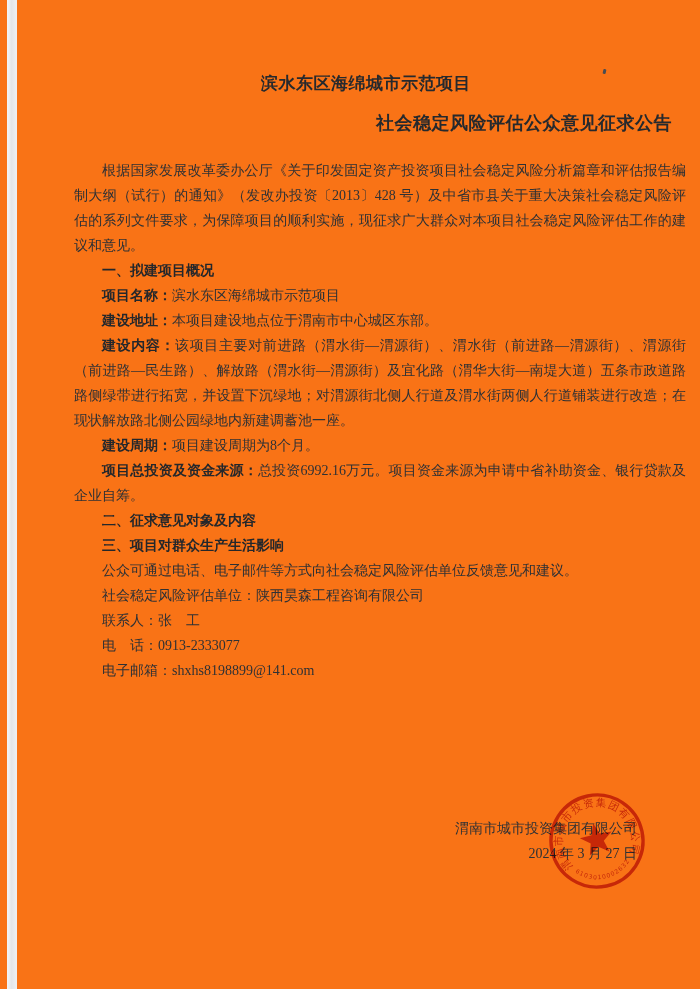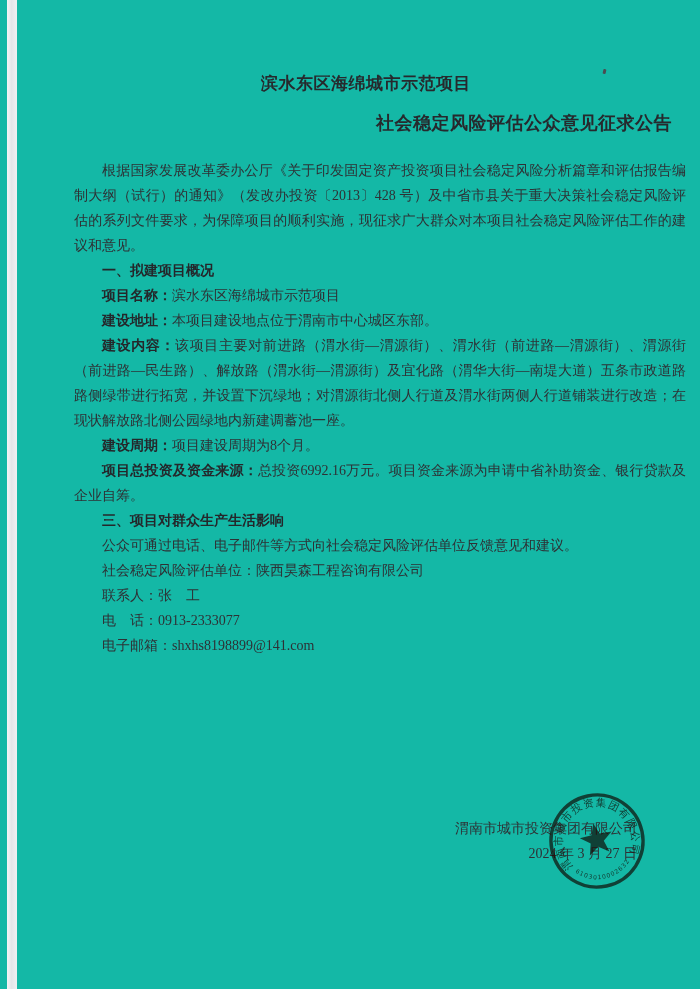--- a/index.html
+++ b/index.html
@@ -1,20 +1,20 @@
 <!DOCTYPE html>
 <html><head>
 <meta charset="utf-8">
 <style>
   html,body{margin:0;padding:0;}
   body{background:#ffffff;}
   .page{
     position:relative;
     width:700px;height:989px;
-    background:#14b8a6;
+    background:#f97316;
     overflow:hidden;
     font-family:"Liberation Serif","DejaVu Serif",serif;
     color:#2e3135;
   }
   .scan-band{
     position:absolute;left:7px;top:0;width:10px;height:100%;
     background:linear-gradient(to right,#f4f5f6,#e4e6e9 45%,#eff0f2);
   }
   .speck{
     position:absolute;left:603px;top:69px;width:3px;height:5px;
@@ -72,20 +72,21 @@
     <h1 class="title2">社会稳定风险评估公众意见征求公告</h1>
 
     <div class="doc-body" id="doc-body">
         <p class="para">根据国家发展改革委办公厅《关于印发固定资产投资项目社会稳定风险分析篇章和评估报告编制大纲（试行）的通知》（发改办投资〔2013〕428 号）及中省市县关于重大决策社会稳定风险评估的系列文件要求，为保障项目的顺利实施，现征求广大群众对本项目社会稳定风险评估工作的建议和意见。</p>
         <p class="heading">一、拟建项目概况</p>
         <p class="para"><b class="label">项目名称：</b>滨水东区海绵城市示范项目</p>
         <p class="para"><b class="label">建设地址：</b>本项目建设地点位于渭南市中心城区东部。</p>
         <p class="para"><b class="label">建设内容：</b>该项目主要对前进路（渭水街—渭源街）、渭水街（前进路—渭源街）、渭源街（前进路—民生路）、解放路（渭水街—渭源街）及宜化路（渭华大街—南堤大道）五条市政道路路侧绿带进行拓宽，并设置下沉绿地；对渭源街北侧人行道及渭水街两侧人行道铺装进行改造；在现状解放路北侧公园绿地内新建调蓄池一座。</p>
         <p class="para"><b class="label">建设周期：</b>项目建设周期为8个月。</p>
         <p class="para"><b class="label">项目总投资及资金来源：</b>总投资6992.16万元。项目资金来源为申请中省补助资金、银行贷款及企业自筹。</p>
+        <p class="heading">二、征求意见对象及内容</p>
         <p class="heading">三、项目对群众生产生活影响</p>
         <p class="para">公众可通过电话、电子邮件等方式向社会稳定风险评估单位反馈意见和建议。</p>
         <p class="para">社会稳定风险评估单位：陕西昊森工程咨询有限公司</p>
         <p class="para">联系人：张　工</p>
         <p class="para">电　话：0913-2333077</p>
         <p class="para">电子邮箱：shxhs8198899@141.com</p>
       </div>
 
     <div class="signature">
       <p class="sig-line">渭南市城市投资集团有限公司</p>

